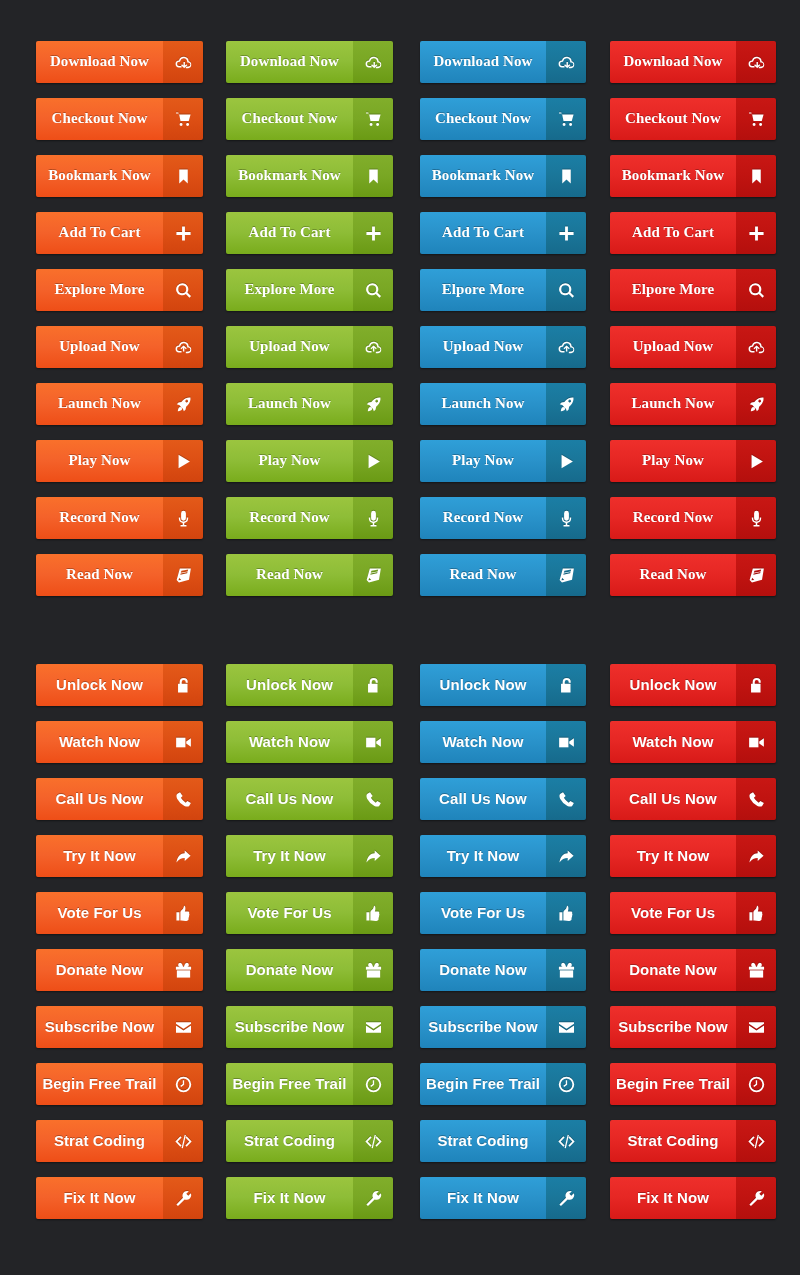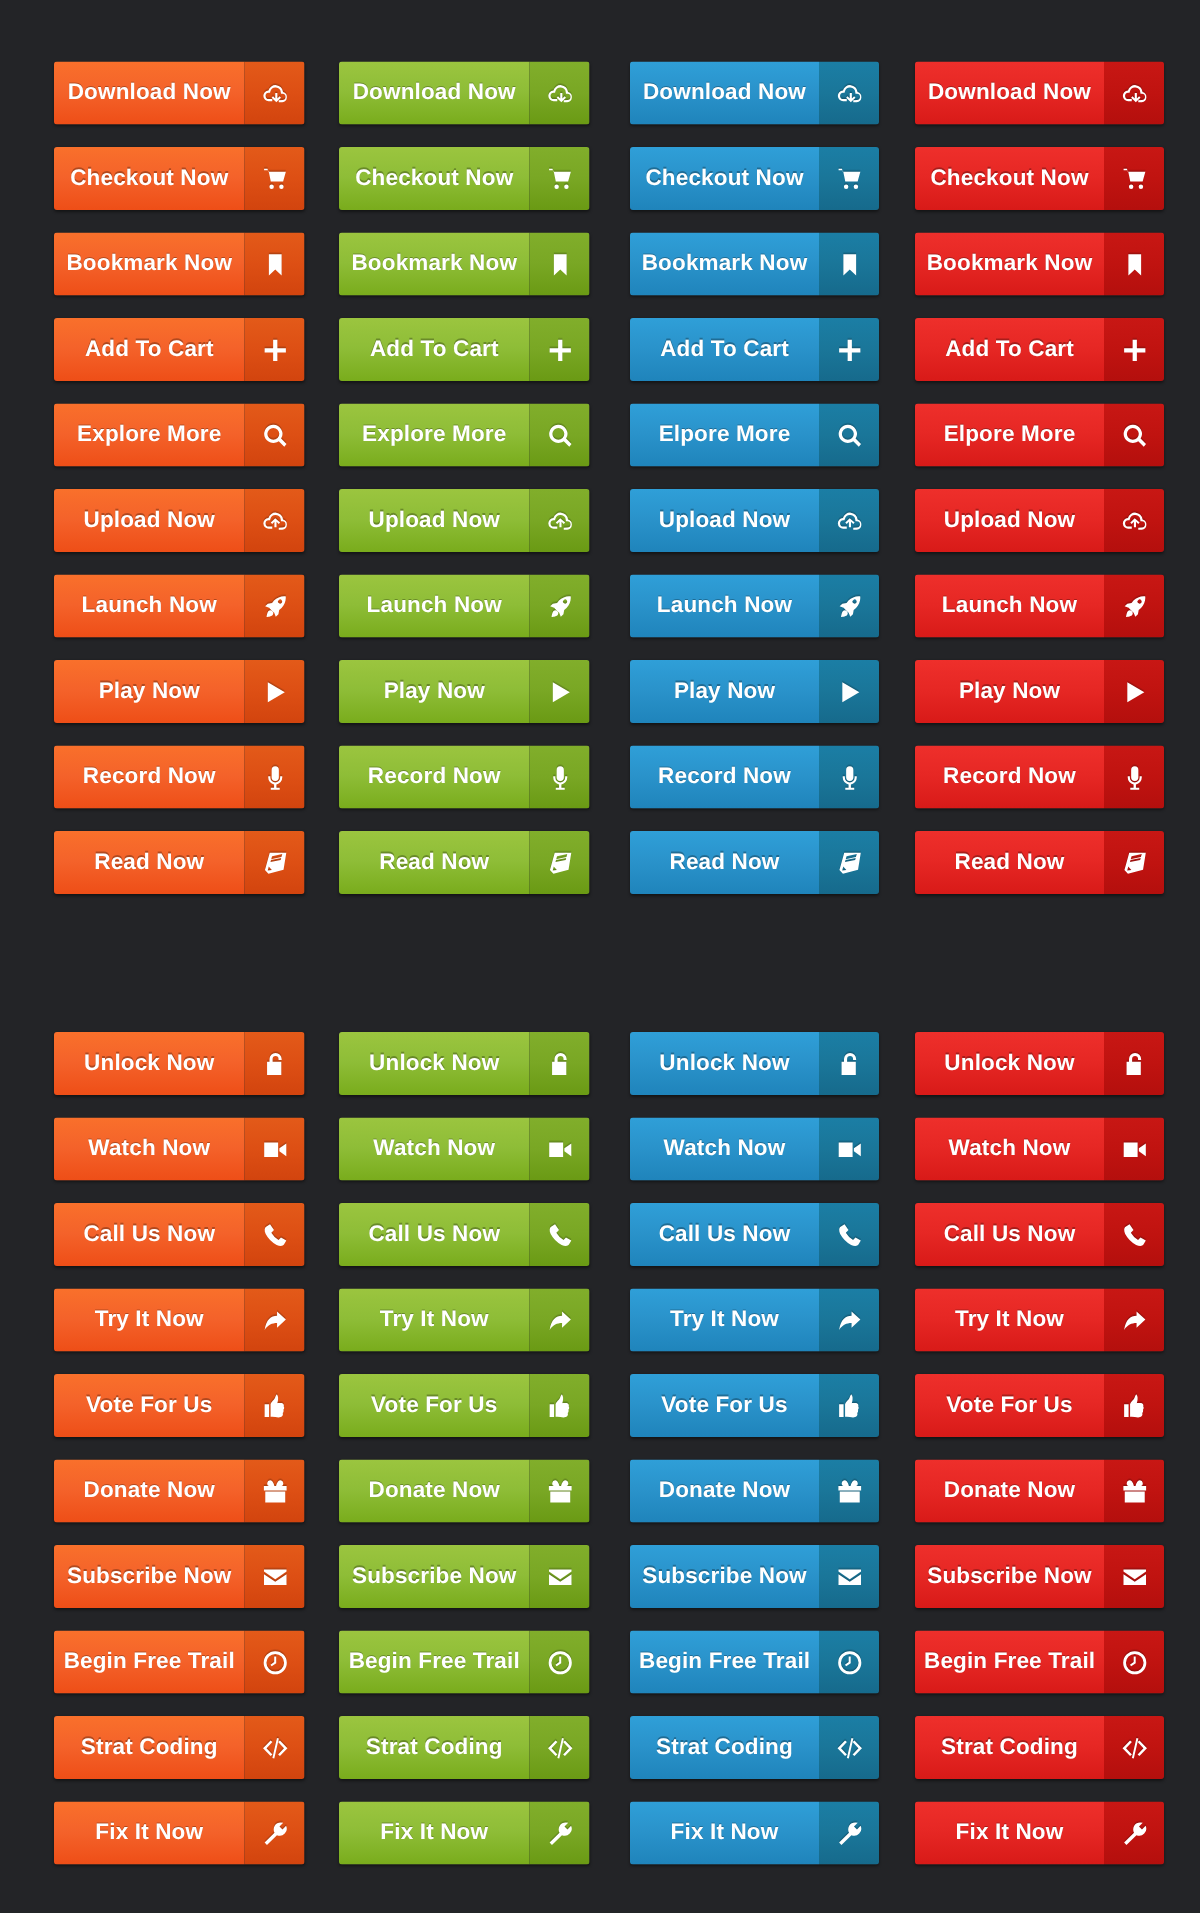--- a/index.html
+++ b/index.html
@@ -18,22 +18,22 @@
     width: 800px;
     height: 1275px;
     background: #232427;
   }
 
   .section {
     position: absolute;
     left: 0;
     width: 800px;
   }
-  .section-1 { top: 41px; }
-  .section-2 { top: 688px; }
+  .section-1 { top: 41px; font-family: Liberation Serif, serif; }
+  .section-2 { top: 664px; }
 
   .row {
     position: relative;
     height: 57px;
   }
 
   
   .btn {
     position: absolute;
     top: 0;

